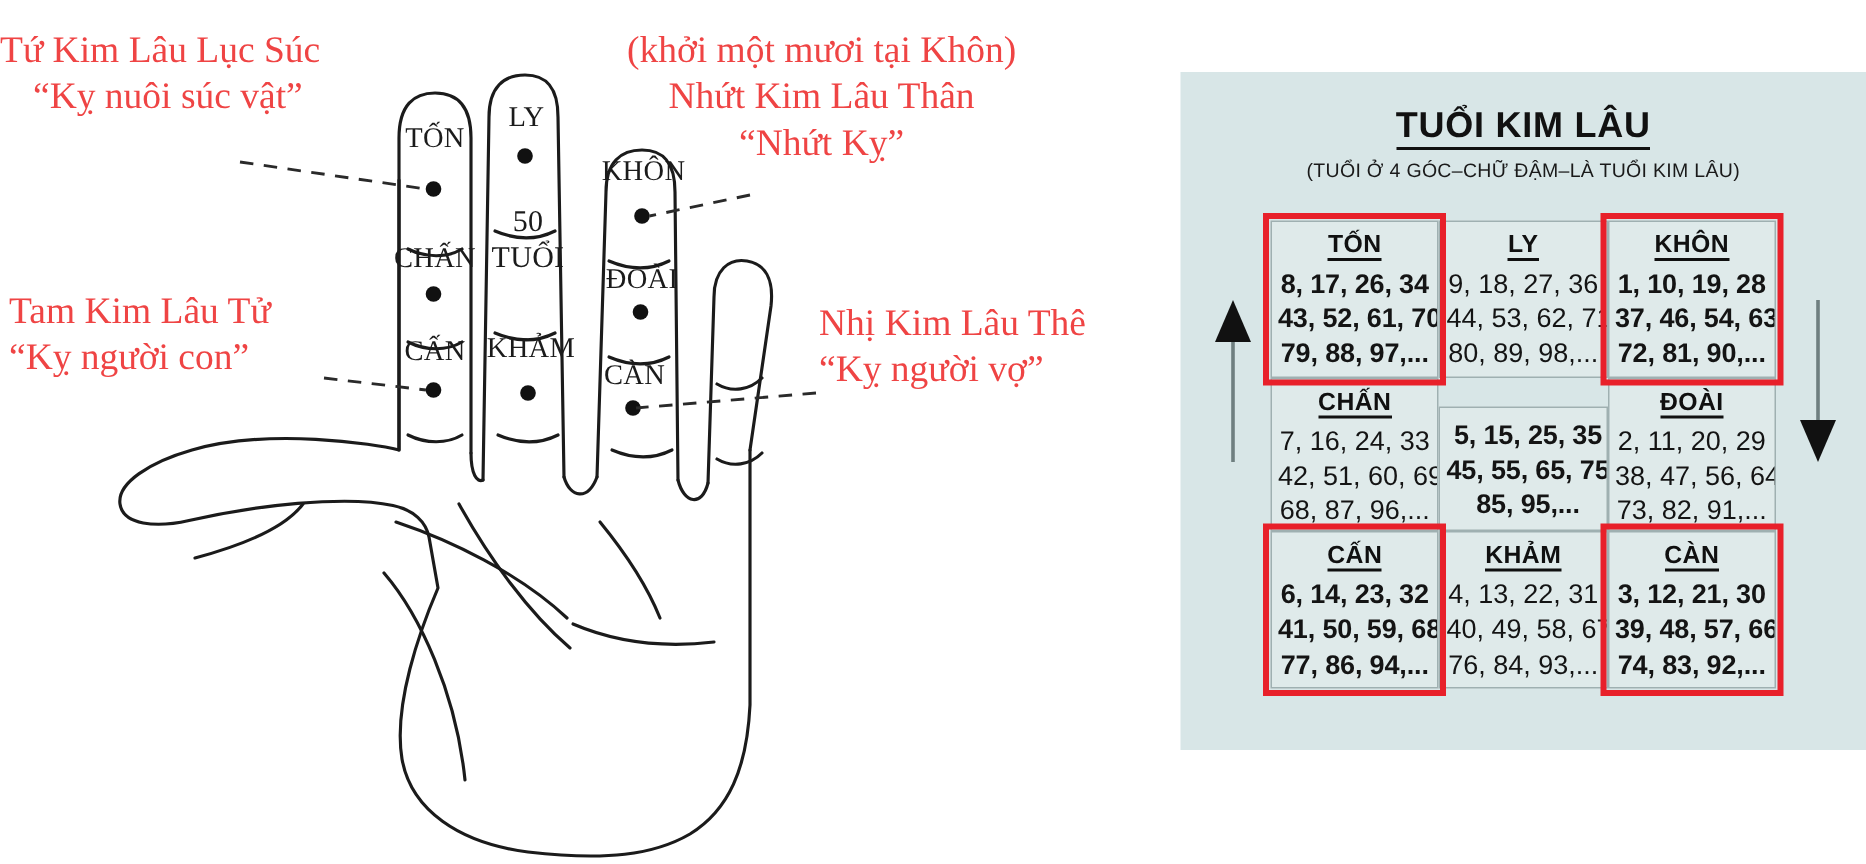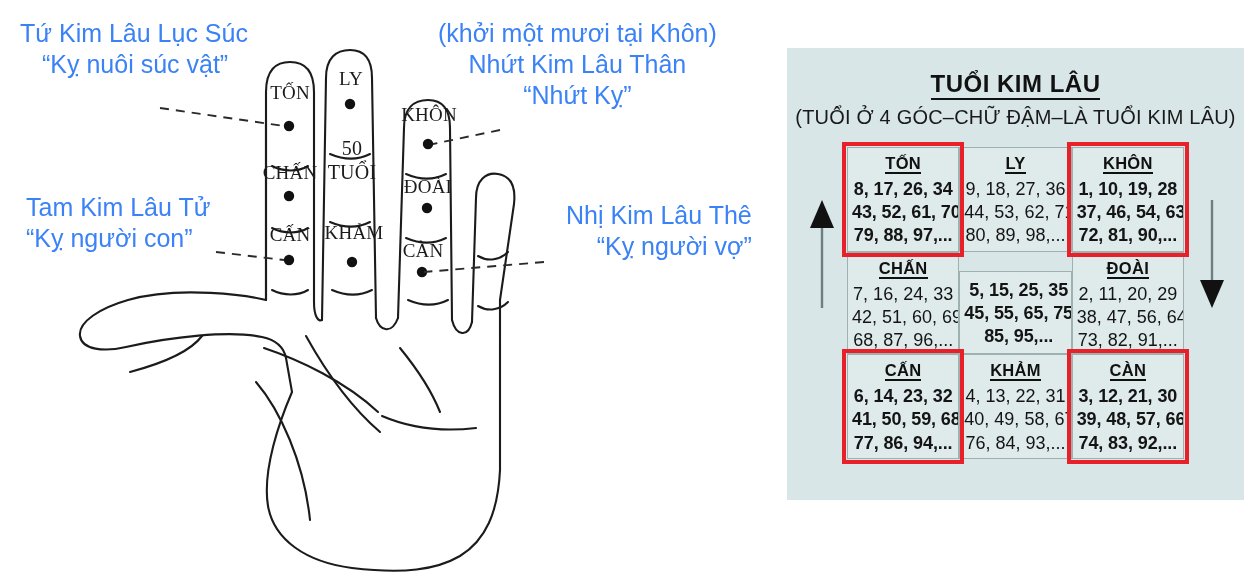--- a/index.html
+++ b/index.html
@@ -18,34 +18,33 @@
   
   #hand-panel {
     position: absolute;
     left: 0; top: 0;
     width: 780px; height: 576px;
   }
   #hand-svg { position: absolute; left: 0; top: 0; }
 
   .annot {
     position: absolute;
-    font-family: Liberation Sans, sans-serif;
+    font-family: Liberation Serif, serif;
     font-size: 25px;
-    color: #3b82f6;
+    color: #ef4444;
     line-height: 1.24;
     white-space: nowrap;
-    padding-left: 20px;
   }
   .annot .l2 { display: block; }
   .annot.center-al { text-align: center; }
 
   #annot-tu   { left: 0px;   top: 18px;  }
   #annot-tam  { left: 6px;   top: 192px; }
   #annot-nhut { left: 418px; top: 18px;  text-align: center; }
-  #annot-nhi  { left: 546px; top: 200px; text-align: right; }
+  #annot-nhi  { left: 546px; top: 200px; text-align: left; }
 
   .finger-label {
     position: absolute;
     font-family: "Liberation Serif", serif;
     font-size: 19px;
     color: #1b1b1b;
     white-space: nowrap;
     text-align: center;
     letter-spacing: .2px;
   }
@@ -70,21 +69,21 @@
   }
   #kl-title span {
     border-bottom: 2px solid #111;
     padding-bottom: 1px;
   }
   #kl-subtitle {
     position: absolute;
     left: 0; right: 0; top: 58px;
     text-align: center;
     font-family: "Liberation Sans", sans-serif;
-    font-size: 20px;
+    font-size: 13px;
     color: #1a1a1a;
     letter-spacing: .2px;
   }
 
   #kl-grid {
     position: absolute;
     left: 60px; top: 99px;
     width: 337px; height: 312px;
     display: grid;
     grid-template-columns: 1fr 1fr 1fr;

